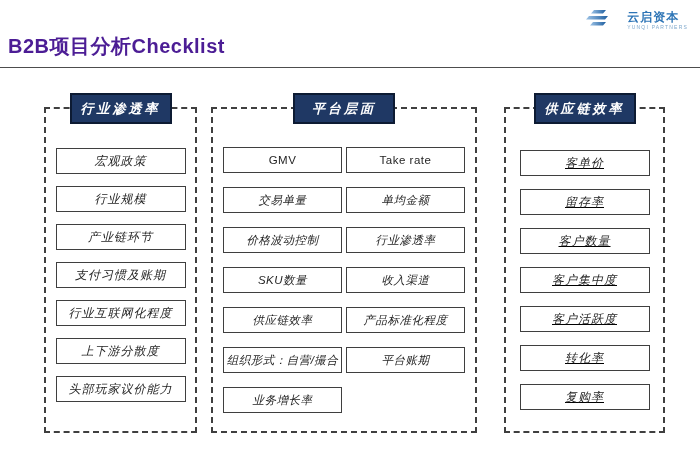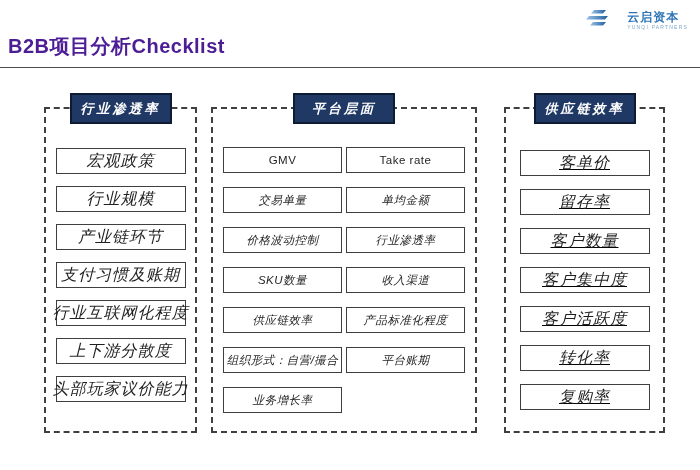--- a/index.html
+++ b/index.html
@@ -51,21 +51,21 @@
   }
   #panel-user .items-single { padding-top:41px; gap:13px;text-decoration:underline; }
   .items-grid {
     display:grid; grid-template-columns:1fr 1fr;
     column-gap:4px; row-gap:14px; padding:38px 10px 0 10px;
   }
   .item {
     width:130px; height:26px; box-sizing:border-box;
     background:#ffffff; border:1.5px solid #3f3f3f;
     display:flex; align-items:center; justify-content:center;
-    font-size:16px; color:#1f1f1f; letter-spacing:1px; white-space:nowrap;
+    font-size:12px; color:#1f1f1f; letter-spacing:1px; white-space:nowrap;
   }
   .items-grid .item { width:100%; font-size:11.5px; letter-spacing:0.5px; }
   .item.cjk { font-style:italic; }
 </style>
 </head>
 <body>
 
 <div class="page-title">B2B项目分析Checklist</div>
 <div class="title-rule"></div>
 

